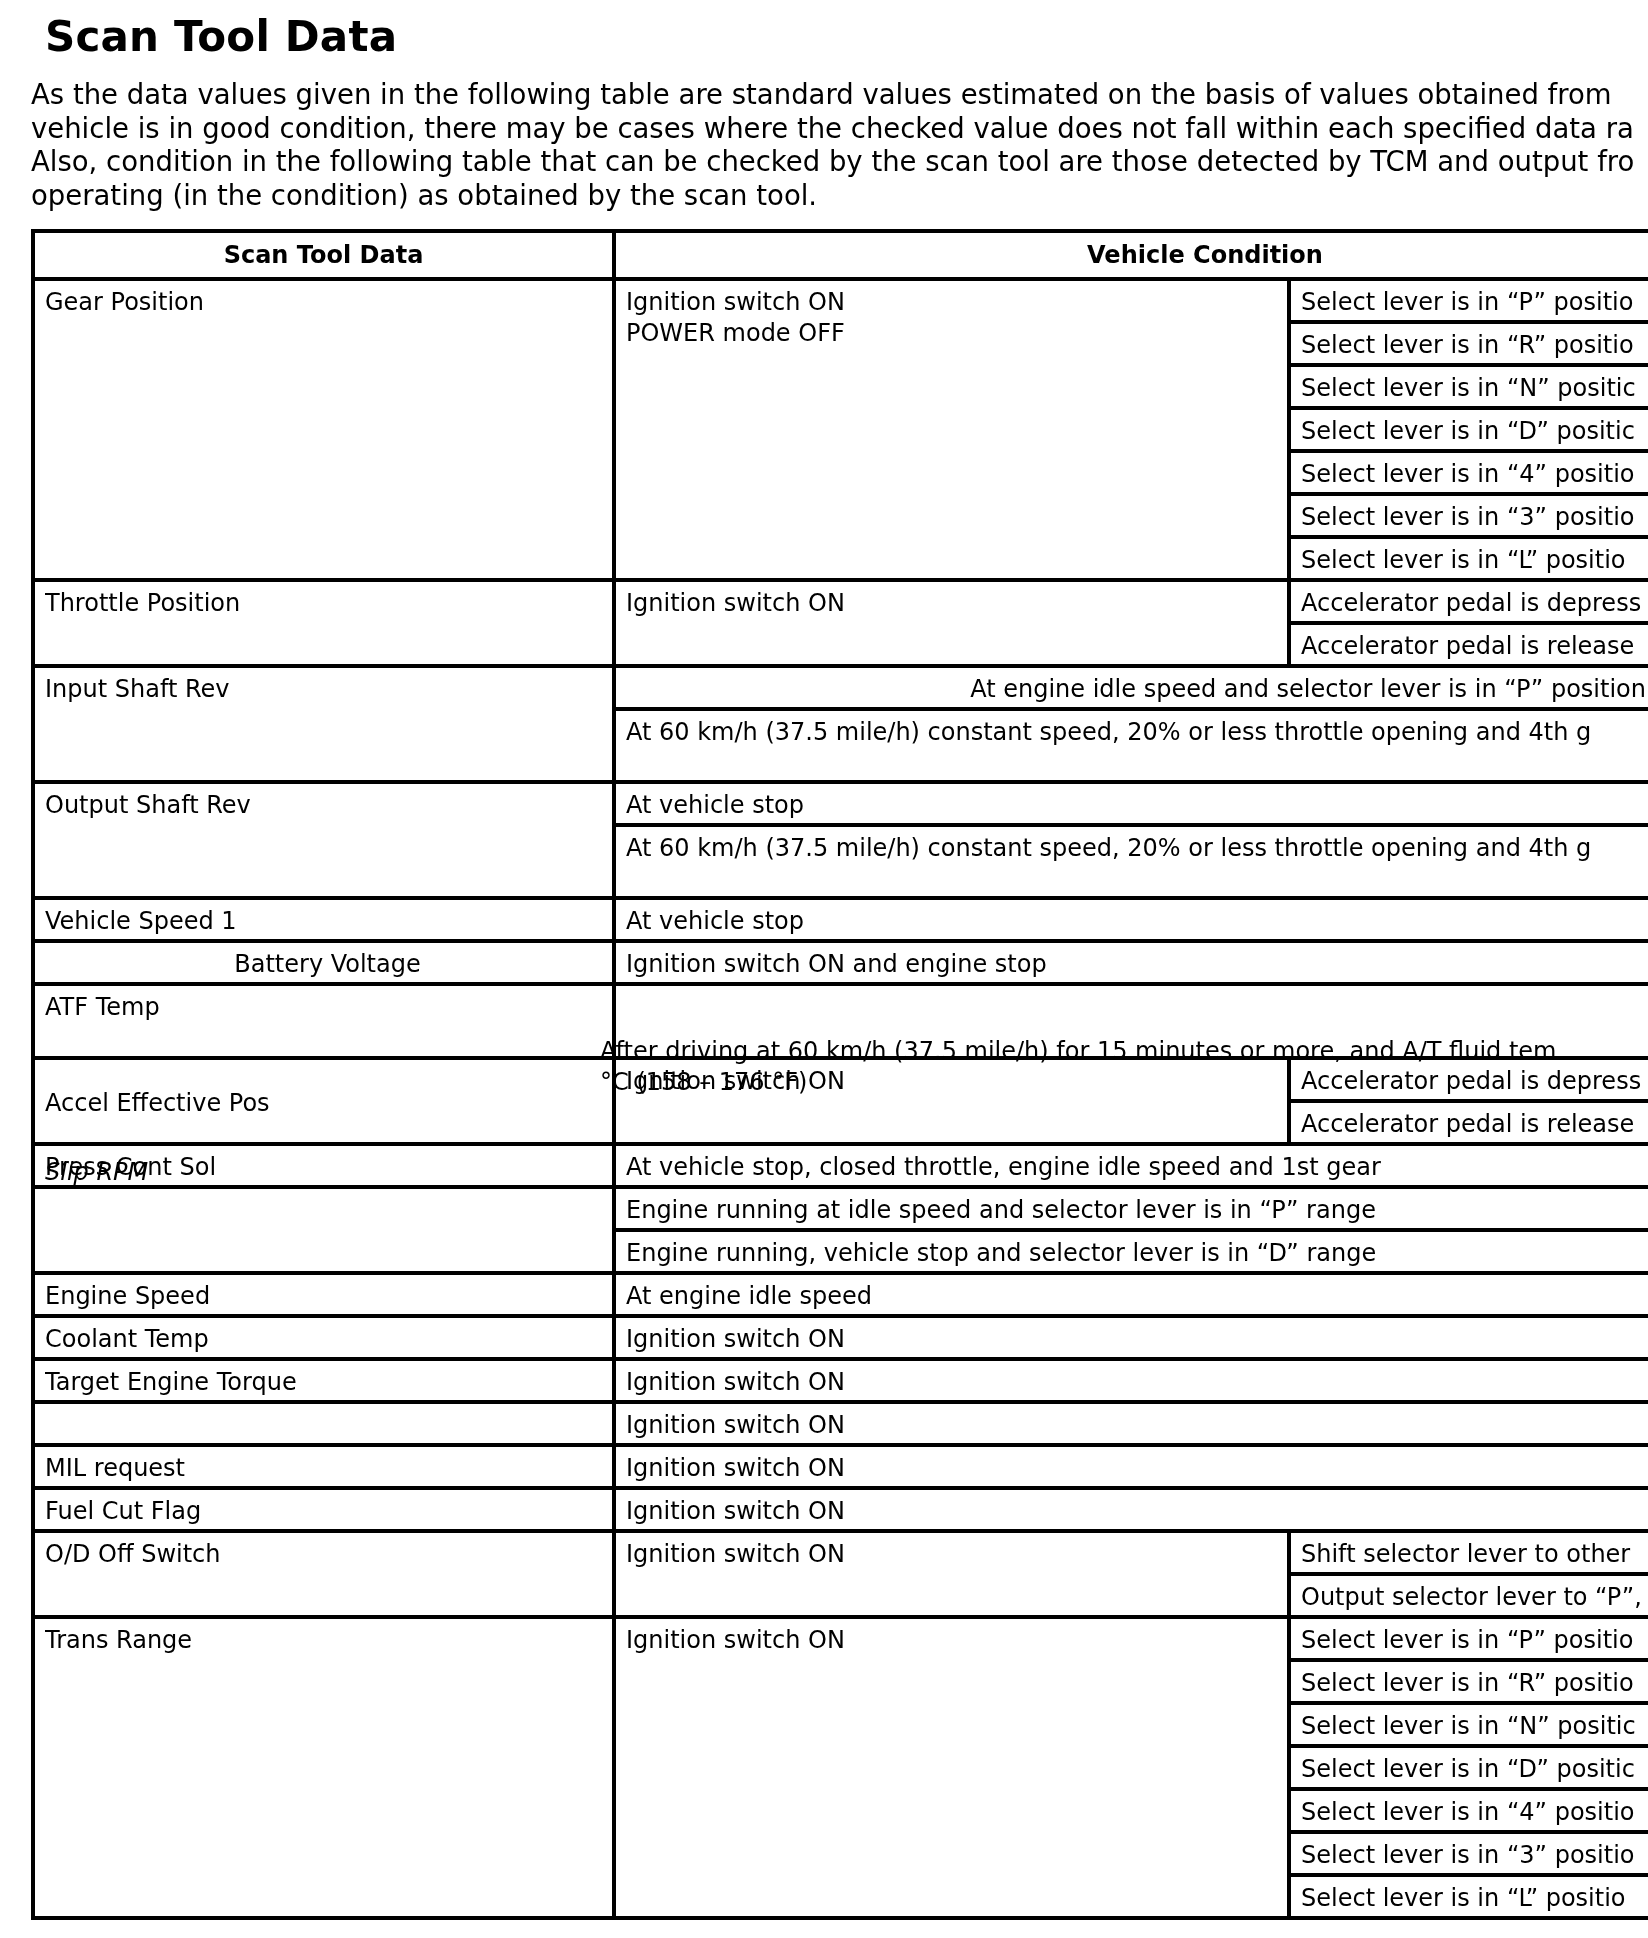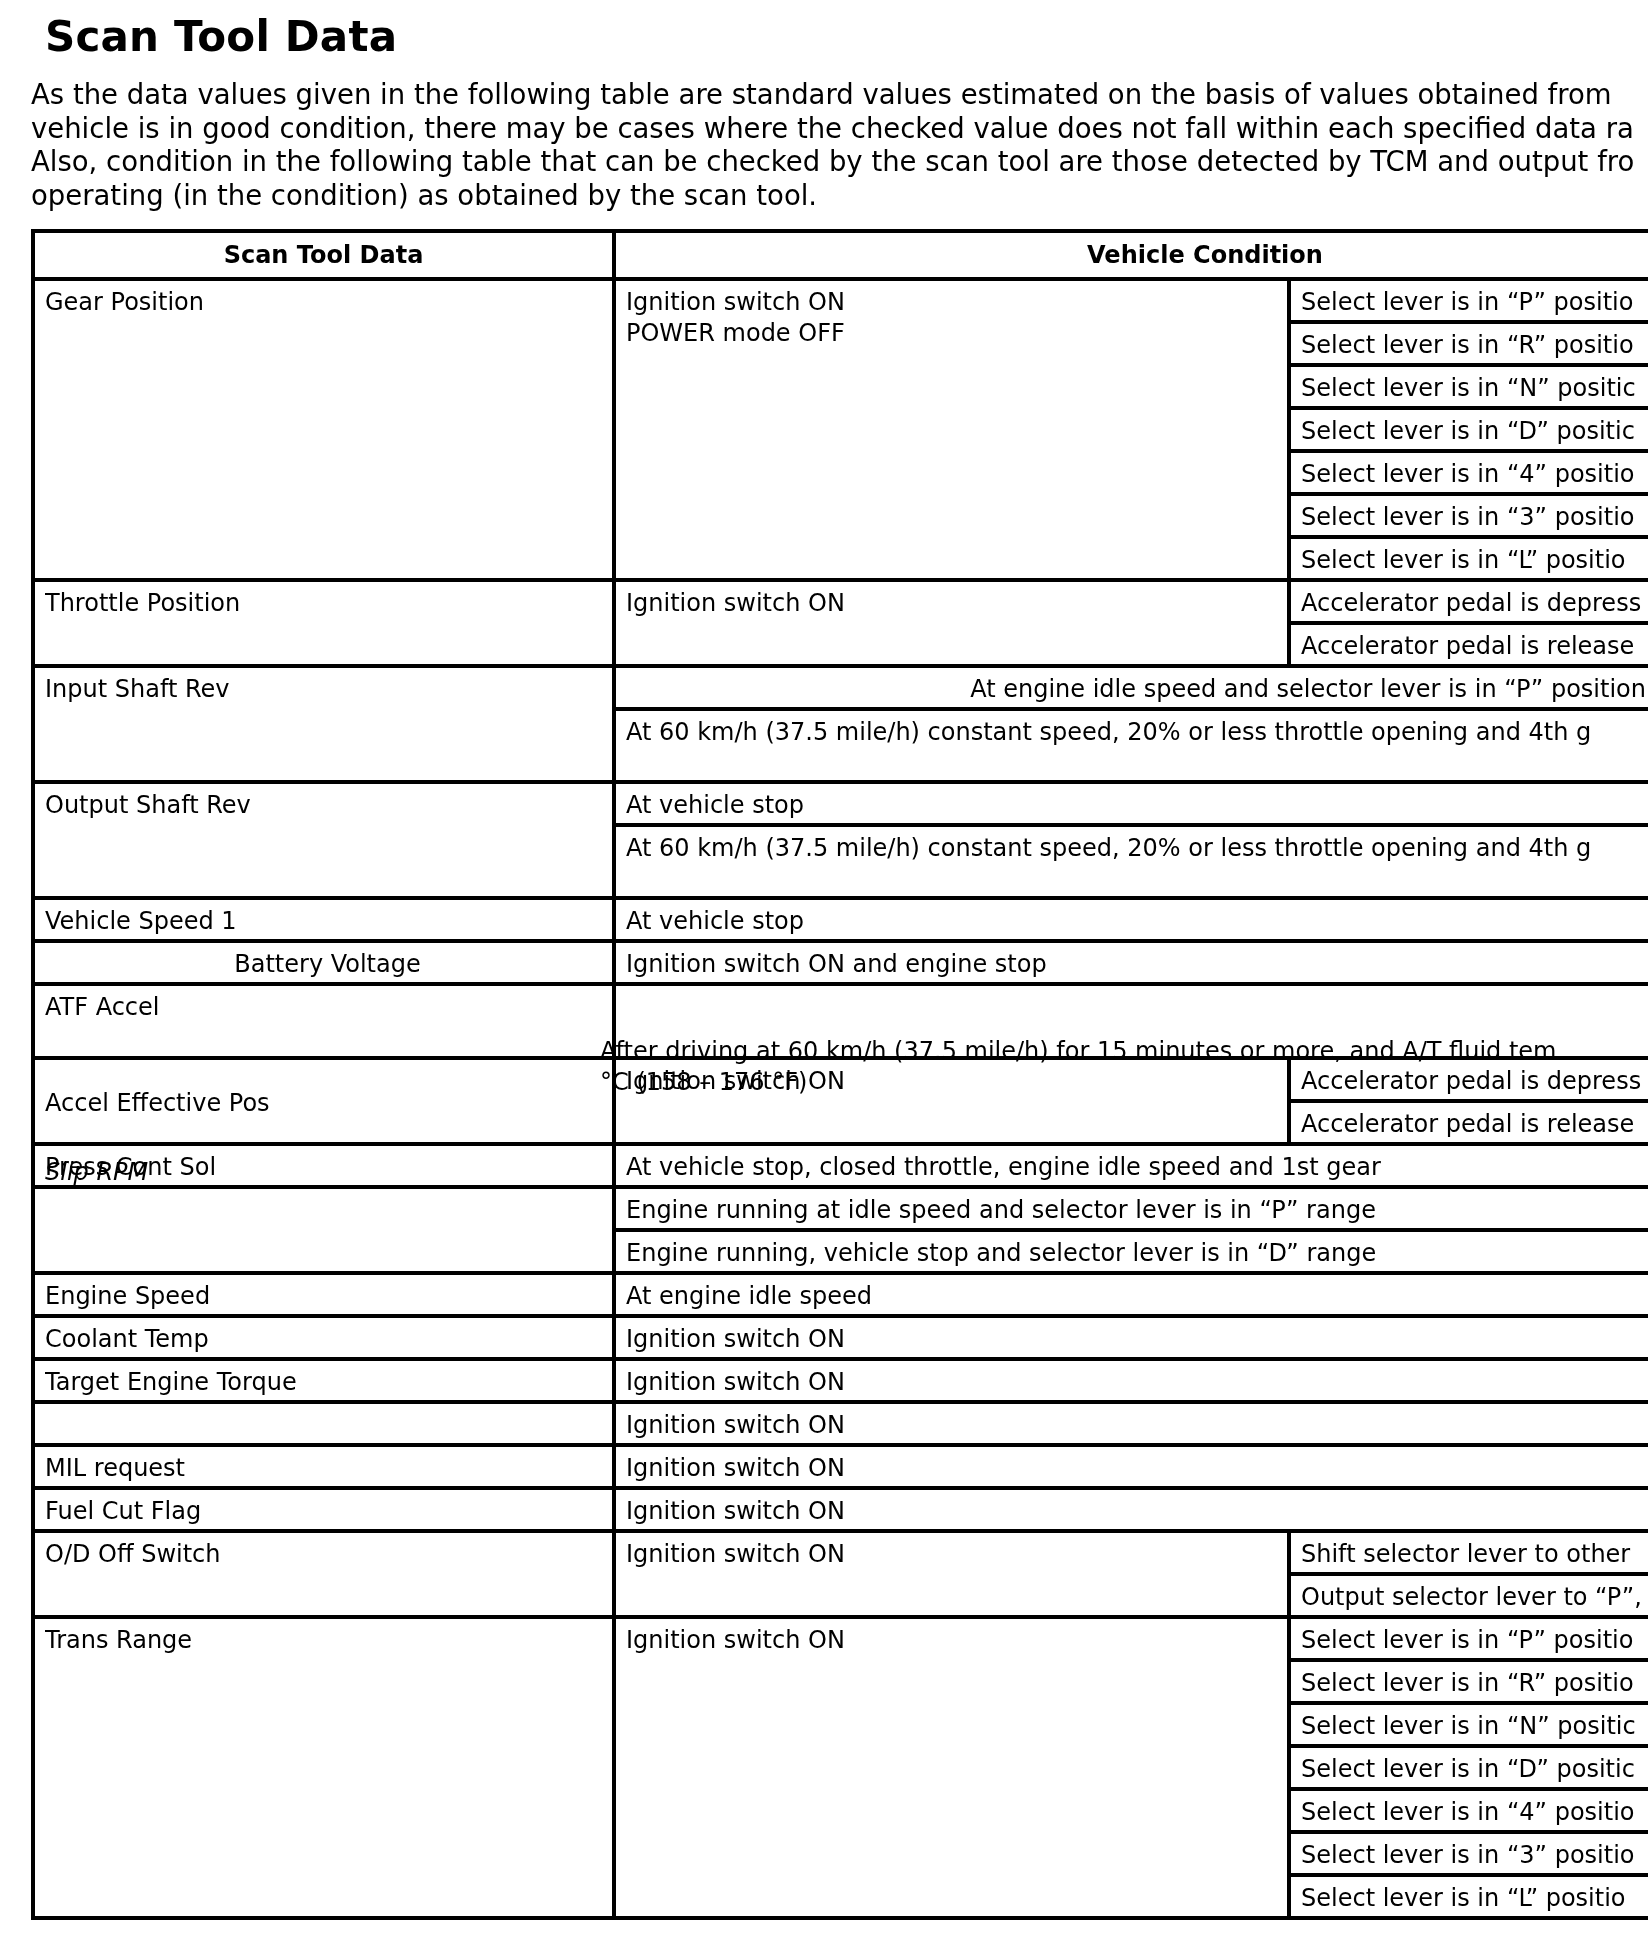--- a/index.html
+++ b/index.html
@@ -80,21 +80,21 @@
     <div class="cell" style="left: 45px; top: 906px; width: 565px; height: 33px;">Vehicle Speed 1</div>
     <div class="cell" style="left: 626px; top: 906px; width: 1020px; height: 33px;">At vehicle stop</div>
     <div class="vl" style="left: 31px; top: 896px; height: 47px;"></div>
     <div class="vl" style="left: 612px; top: 896px; height: 47px;"></div>
     <div class="hl" style="left: 31px; top: 939px; width: 1617px;"></div>
     <div class="cell" style="left: 45px; top: 949px; width: 565px; height: 33px; text-align: center;">Battery Voltage</div>
     <div class="cell" style="left: 626px; top: 949px; width: 1020px; height: 33px;">Ignition switch ON and engine stop</div>
     <div class="vl" style="left: 31px; top: 939px; height: 47px;"></div>
     <div class="vl" style="left: 612px; top: 939px; height: 47px;"></div>
     <div class="hl" style="left: 31px; top: 982px; width: 1617px;"></div>
-    <div class="cell" style="left: 45px; top: 992px; width: 565px; height: 64px;">ATF Accel</div>
+    <div class="cell" style="left: 45px; top: 992px; width: 565px; height: 64px;">ATF Temp</div>
     <div class="cell" style="left: 600px; top: 992px; width: 1020px; height: 64px; margin-top: 44px;">After driving at 60 km/h (37.5 mile/h) for 15 minutes or more, and A/T fluid tem<br>°C (158 – 176 °F)</div>
     <div class="vl" style="left: 31px; top: 982px; height: 78px;"></div>
     <div class="vl" style="left: 612px; top: 982px; height: 78px;"></div>
     <div class="hl" style="left: 31px; top: 1056px; width: 1617px;"></div>
     <div class="cell" style="left: 45px; top: 1066px; width: 565px; height: 76px; margin-top: 22px;">Accel Effective Pos</div>
     <div class="cell" style="left: 626px; top: 1066px; width: 659px; height: 76px;">Ignition switch ON</div>
     <div class="cell" style="left: 1301px; top: 1066px; width: 345px; height: 33px;">Accelerator pedal is depress</div>
     <div class="hl" style="left: 1287px; top: 1099px; width: 361px;"></div>
     <div class="cell" style="left: 1301px; top: 1109px; width: 345px; height: 33px;">Accelerator pedal is release</div>
     <div class="vl" style="left: 1287px; top: 1056px; height: 86px;"></div>

